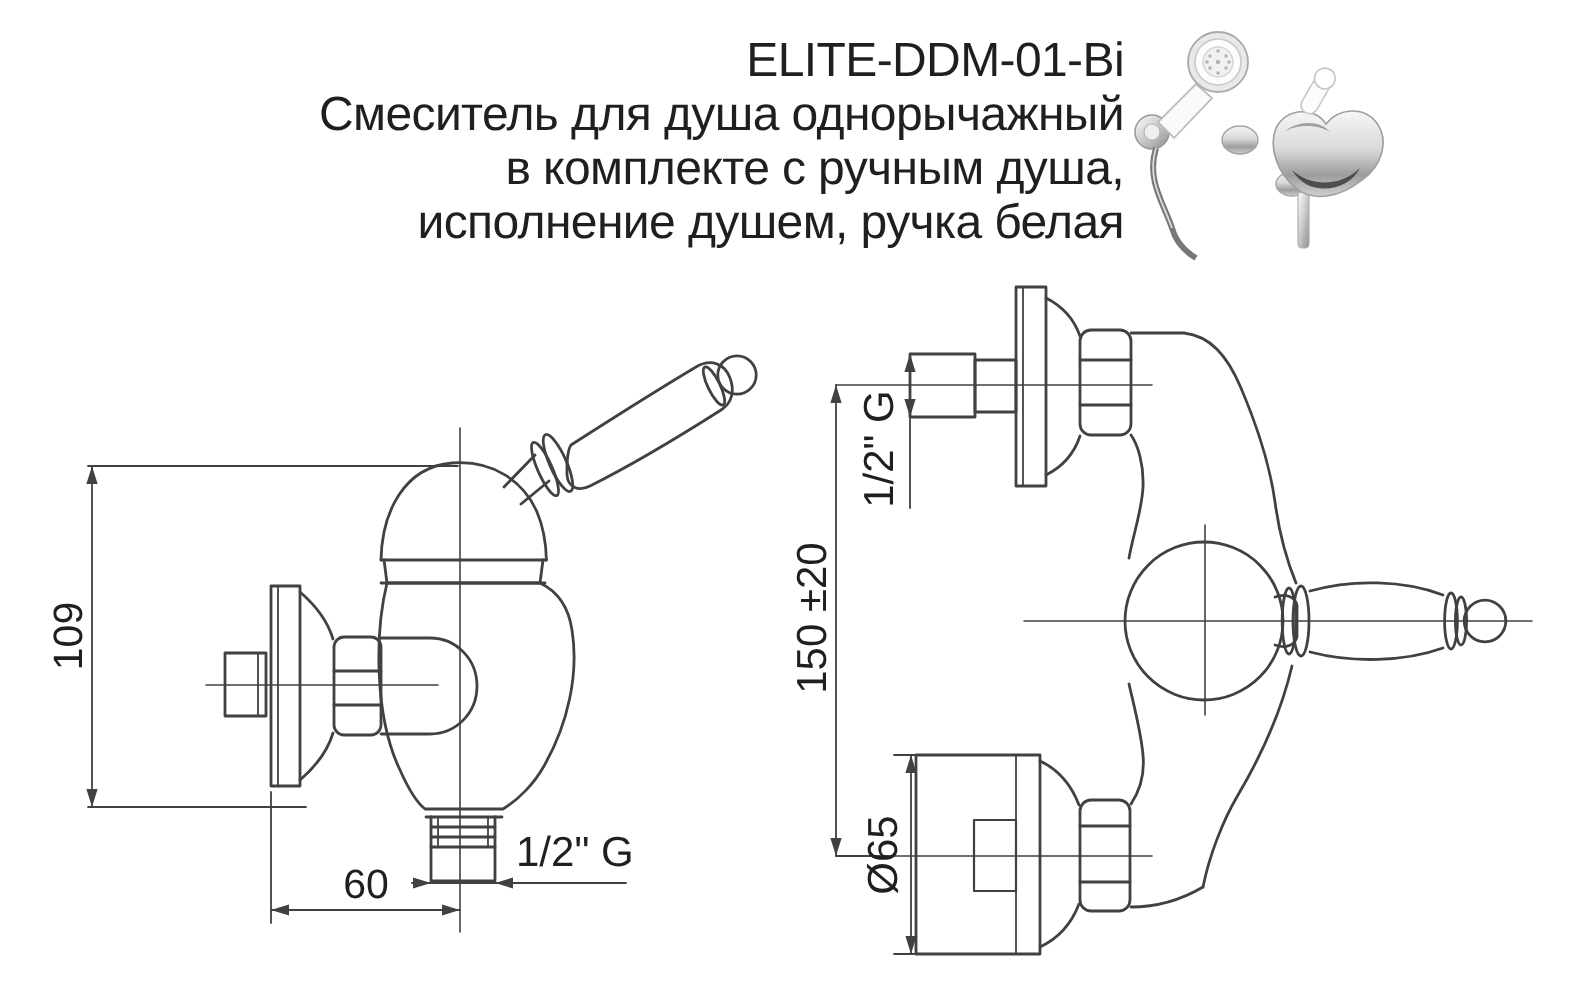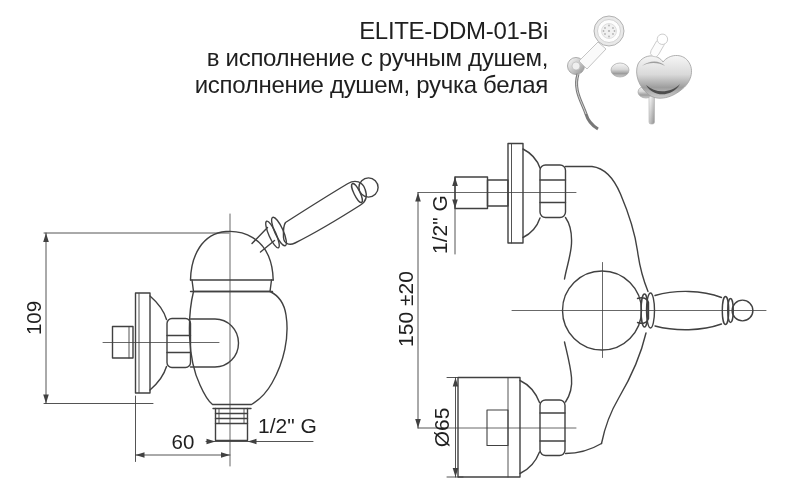--- a/index.html
+++ b/index.html
@@ -1,32 +1,33 @@
 <!DOCTYPE html>
 <html><head>
 <meta charset="utf-8">
 <style>
   html,body{margin:0;padding:0;background:#fff;}
   .page{position:relative;width:790px;height:498px;background:#ffffff;overflow:hidden;
         font-family:"Liberation Sans",sans-serif;}
-  .header{position:absolute;top:17px;right:242px;text-align:right;color:#1f1f1f;
+  .header{position:absolute;top:17px;right:228px;text-align:right;color:#1f1f1f;
           font-size:24px;line-height:27px;letter-spacing:-0.3px;white-space:nowrap;}
   .header .code{font-size:24px;}
   svg{position:absolute;left:0;top:0;}
   .draw path,.draw rect,.draw circle,.draw ellipse,.draw line{vector-effect:none;}
   text{font-family:"Liberation Sans",sans-serif;fill:#1f1f1f;}
 </style>
 </head>
 <body>
 
 <div class="page">
 
   <div class="header">
     <div class="code">ELITE-DDM-01-Bi</div>
-    <div>в исполнение с ручным душем,</div>
+    <div>Смеситель для душа однорычажный</div>
+    <div>в комплекте с ручным душа,</div>
     <div>исполнение душем, ручка белая</div>
   </div>
 
   <svg style="left:552px;top:8px" width="170" height="132" viewBox="0 0 170 132">
     <defs>
       <linearGradient id="chrome" x1="0" y1="0" x2="0" y2="1">
         <stop offset="0" stop-color="#f6f6f6"></stop>
           <stop offset="0.45" stop-color="#d9d9d9"></stop>
         <stop offset="0.75" stop-color="#9d9d9d"></stop>
           <stop offset="1" stop-color="#cfcfcf"></stop>

